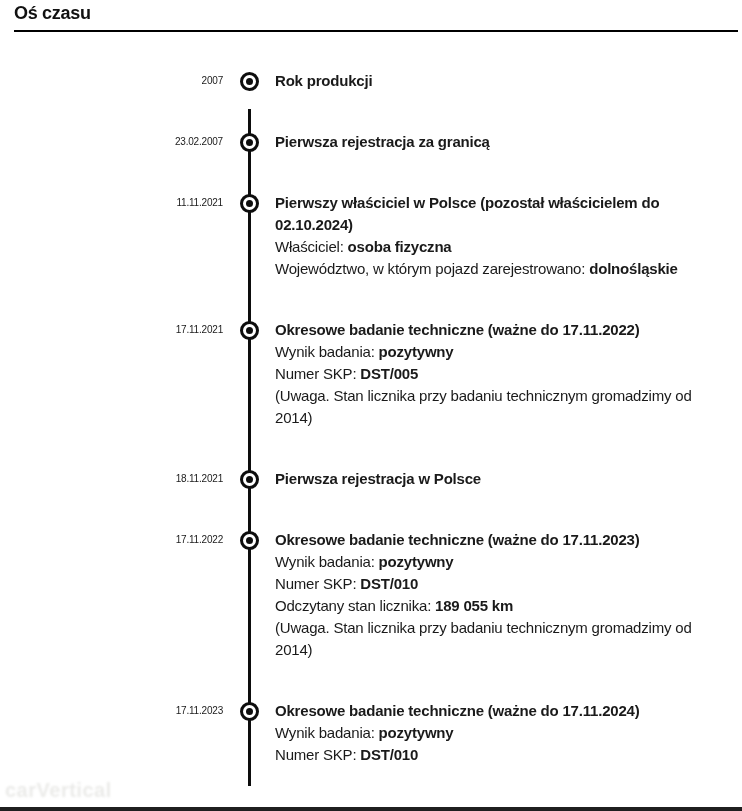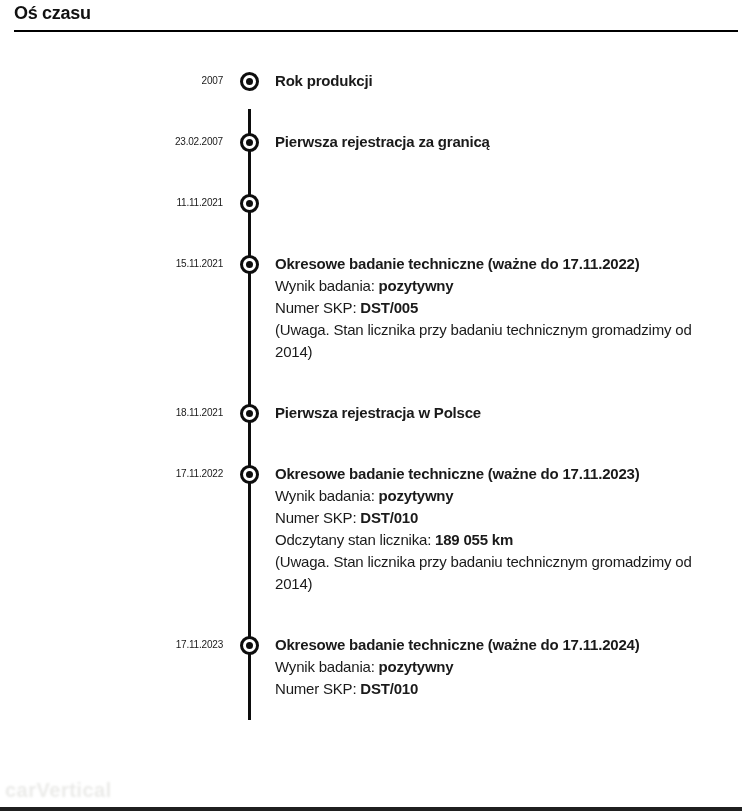--- a/index.html
+++ b/index.html
@@ -153,24 +153,29 @@
           </div>
   </div>
 
   <div class="event">
     <div class="event-date">11.11.2021</div>
     <div class="marker-col">
       <div class="marker">
         <div class="marker-dot"></div>
       </div>
     </div>
-  </div>
-
-  <div class="event">
-    <div class="event-date">15.11.2021</div>
+    <div class="event-content">
+            <p class="event-line"><span class="seg bold">Pierwszy właściciel w Polsce (pozostał właścicielem do 02.10.2024)</span></p>
+            <p class="event-line"><span class="seg">Właściciel: </span><span class="seg bold">osoba fizyczna</span></p>
+            <p class="event-line"><span class="seg">Województwo, w którym pojazd zarejestrowano: </span><span class="seg bold">dolnośląskie</span></p>
+          </div>
+  </div>
+
+  <div class="event">
+    <div class="event-date">17.11.2021</div>
     <div class="marker-col">
       <div class="marker">
         <div class="marker-dot"></div>
       </div>
     </div>
     <div class="event-content">
             <p class="event-line"><span class="seg bold">Okresowe badanie techniczne (ważne do 17.11.2022)</span></p>
             <p class="event-line"><span class="seg">Wynik badania: </span><span class="seg bold">pozytywny</span></p>
             <p class="event-line"><span class="seg">Numer SKP: </span><span class="seg bold">DST/005</span></p>
             <p class="event-line"><span class="seg">(Uwaga. Stan licznika przy badaniu technicznym gromadzimy od 2014)</span></p>

